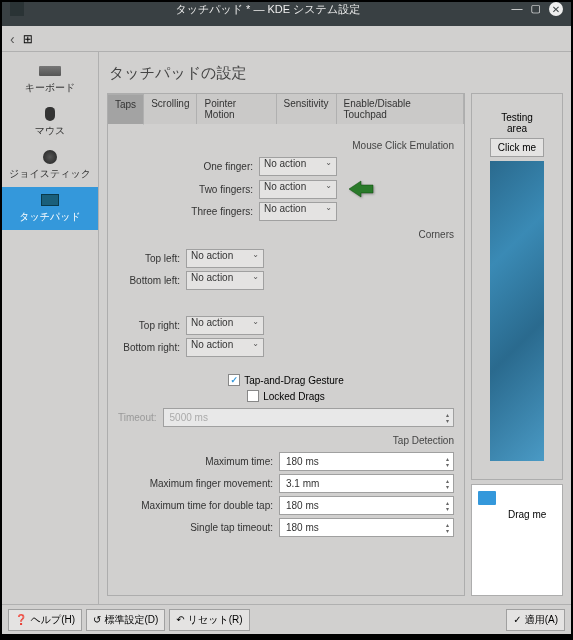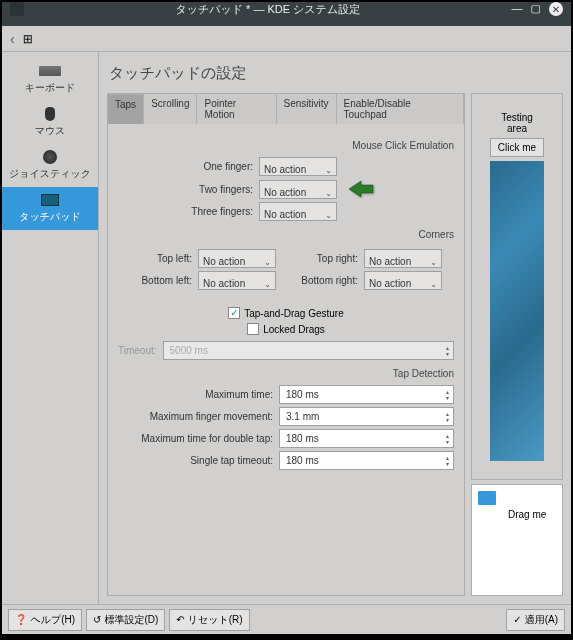--- a/index.html
+++ b/index.html
@@ -27,24 +27,24 @@
 .main-row { display: flex; gap: 6px; flex: 1; overflow: hidden; }
 .tab-container { flex: 1; display: flex; flex-direction: column; border: 1px solid #adadad; background: #d1d0cf; }
 .tabs { display: flex; background: #cac9c8; }
 .tab { padding: 4px 7px; font-size: 10px; border-right: 1px solid #b0b0b0; color: #333; }
 .tab.active { background: #a3a3a3; border-bottom: 1px solid #d1d0cf; margin-bottom: -1px; border-top: 1px solid #adadad; }
 .tab-body { flex: 1; padding: 8px 10px; overflow: hidden; }
 .section-title { text-align: right; font-size: 10px; color: #444; margin: 8px 0 6px; }
 .form-row { display: flex; align-items: center; margin: 3px 0; gap: 6px; }
 .form-row .lbl { text-align: right; font-size: 10px; color: #333; }
 .emulation .lbl { width: 135px; }
-.select { height: 19px; border: 1px solid #a0a0a0; background: #e4e3e2; font-size: 10px; padding: 0 4px; display: flex; align-items: flex-end; justify-content: space-between; color: #333; }
+.select { height: 19px; border: 1px solid #a0a0a0; background: #e4e3e2; font-size: 10px; padding: 0 4px; display: flex; align-items: flex-start; justify-content: space-between; color: #333; }
 .select .chev { font-size: 8px; color: #555; }
 .select.w78 { width: 78px; }
-.corners { display: flex; gap: 20px; justify-content: center; }
+.corners { display: flex; gap: 20px; justify-content: center; flex-direction: column; }
 .corner-col .form-row .lbl { width: 62px; }
 .check-row { display: flex; justify-content: center; align-items: center; gap: 4px; font-size: 10px; margin: 4px 0; }
 .check { width: 12px; height: 12px; border: 1px solid #888; background: #fff; display: inline-flex; align-items: center; justify-content: center; font-size: 9px; }
 .check.checked::after { content: '✓'; color: #3498db; font-weight: bold; }
 .timeout-row { display: flex; align-items: center; gap: 6px; margin: 6px 0; color: #999; }
 .timeout-row .lbl { font-size: 10px; }
 .spinbox { height: 19px; border: 1px solid #a0a0a0; background: #fff; display: flex; align-items: center; padding: 0 4px 0 6px; font-size: 10px; flex: 1; justify-content: space-between; color: #333; }
 .spinbox.disabled { color: #aaa; background: #e8e8e8; }
 .spin-arrows { display: flex; flex-direction: column; font-size: 6px; line-height: 6px; color: #666; }
 .detect .lbl { width: 155px; }

